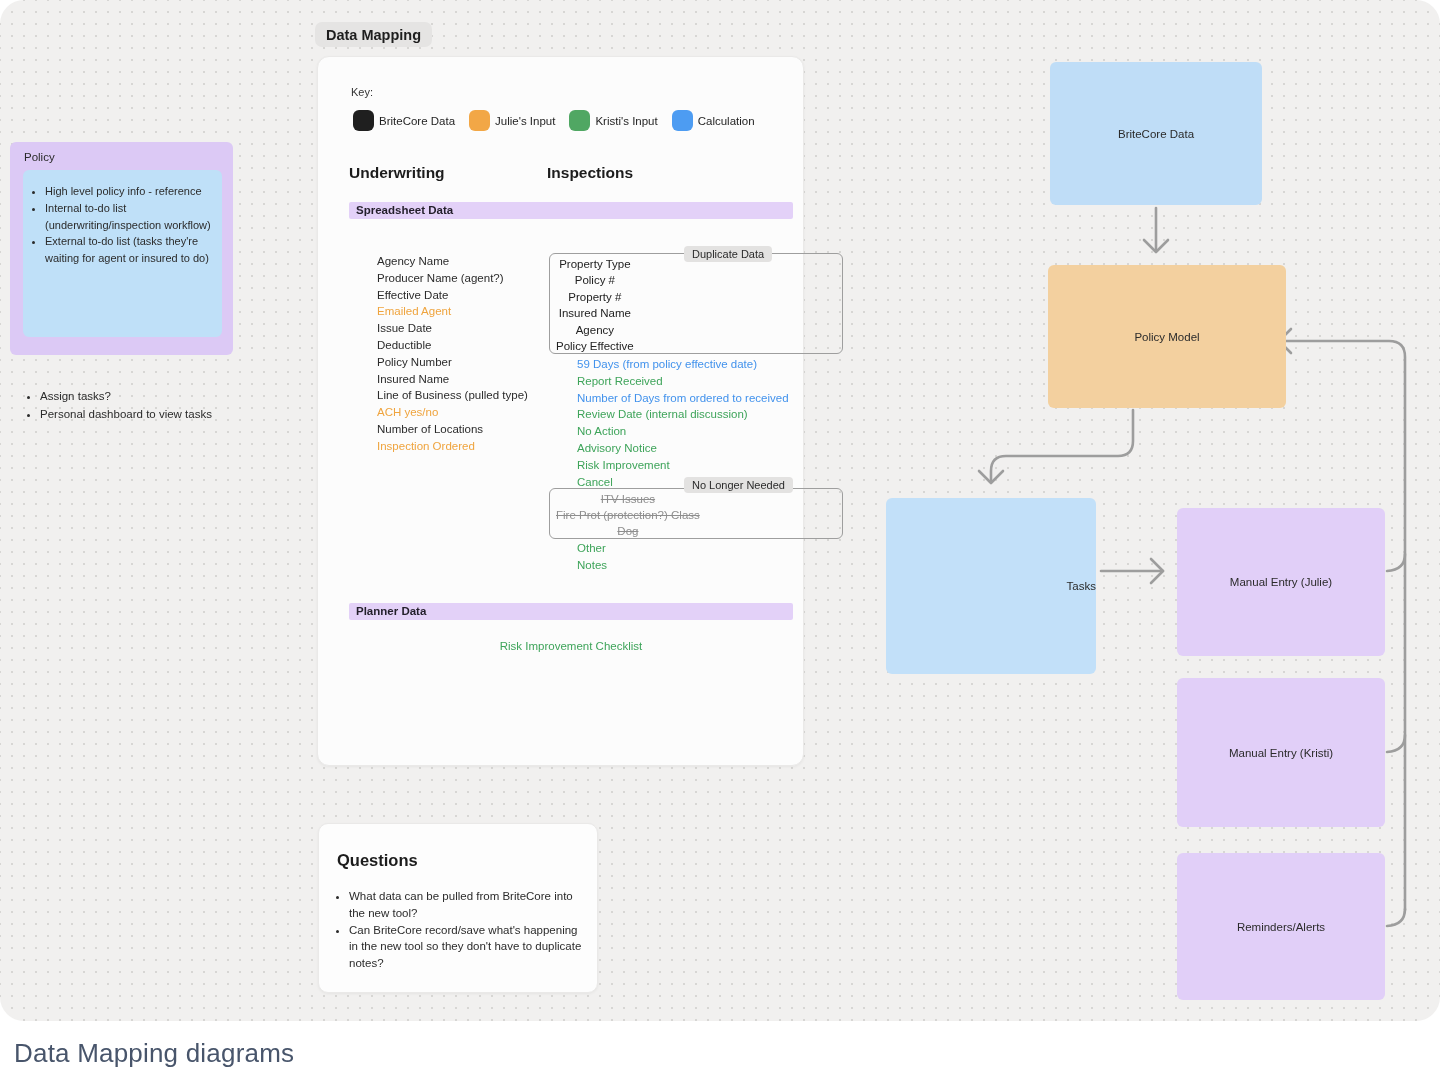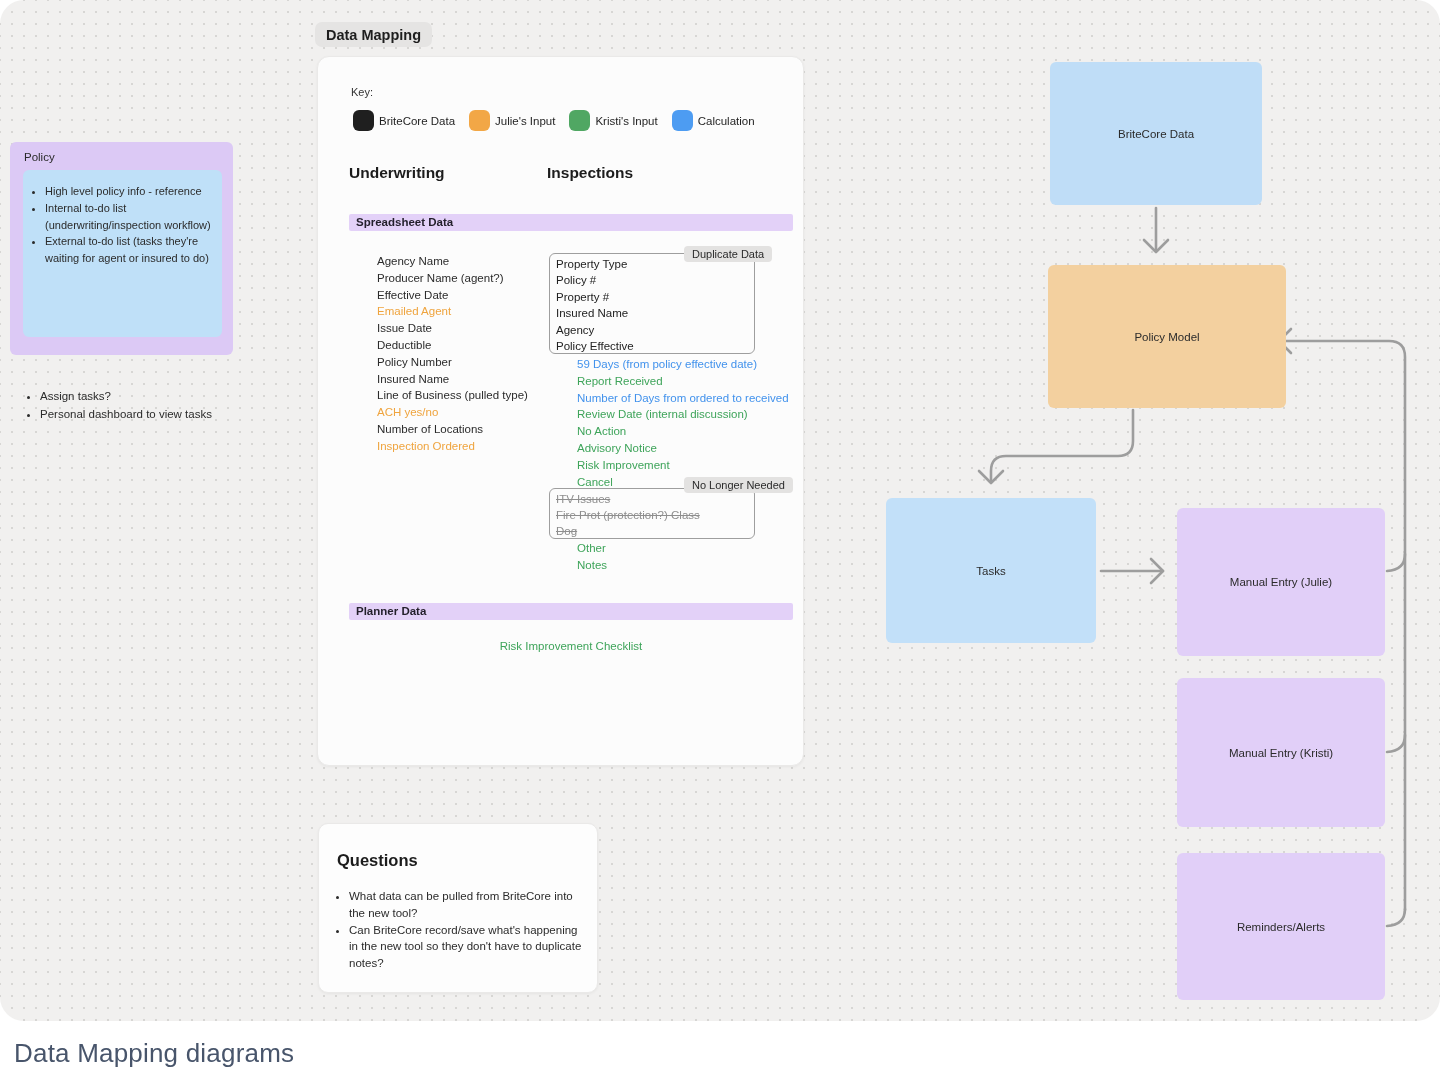--- a/index.html
+++ b/index.html
@@ -44,29 +44,29 @@
   .legend-text { font-size:11.5px; color:#1F1F1F; }
 
   .col-heading { position:absolute; top:107px; font-size:15.5px; font-weight:700; color:#1C1C1C;text-align:right; }
   .heading-left { left:31px; } .heading-right { left:229px; }
 
   .section-bar {
     position:absolute; left:31px; width:444px; height:17px;
     background:#E3D1F8; border-radius:2px;
     font-size:11.5px; font-weight:700; color:#231F2B; line-height:17px; padding-left:7px;
   }
-  .bar-spreadsheet { top:157px; } .bar-planner { top:546px; }
+  .bar-spreadsheet { top:145px; } .bar-planner { top:546px; }
 
   .field-list { list-style:none; }
   .field-list li { font-size:11.5px; line-height:16.8px; white-space:nowrap;margin-left:25px; }
   .uw-list { position:absolute; left:34px; top:196px; width:210px; }
   .insp-list { position:absolute; left:234px; top:299px; width:250px; }
   .tail-list { position:absolute; left:234px; top:483px; width:250px; }
 
-  .group-box { position:absolute; left:231px; width:206px; border:1.5px solid #9E9E9E; border-radius:6px; background:transparent; }
+  .group-box { position:absolute; left:231px; width:294px; border:1.5px solid #9E9E9E; border-radius:6px; background:transparent;text-align:center; }
   .box-duplicate { top:196px; height:101px; }
   .box-nln { top:431px; height:51px; }
   .group-box ul { position:absolute; left:6px; top:2px; list-style:none; }
   .box-duplicate li { font-size:11.5px; line-height:16.4px; color:#222; white-space:nowrap; }
   .box-nln li { font-size:11.5px; line-height:16.2px; color:#8E8E8E; text-decoration:line-through; white-space:nowrap; }
 
   .group-tag {
     position:absolute; height:16px; background:#E3E2E1; border-radius:4px;
     font-size:11px; color:#2B2B2B; line-height:16px; padding:0 8px; white-space:nowrap; z-index:3;
   }
@@ -91,21 +91,21 @@
   .questions-card ul { position:absolute; left:30px; top:64px; width:240px; list-style:disc outside; }
   .questions-card li { font-size:11.5px; line-height:16.8px; color:#2B2B2B; }
 
   
   .flow-node {
     position:absolute; border-radius:6px; display:flex; align-items:center; justify-content:center;
     font-size:11.5px; color:#2B2B2B; text-align:center;
   }
   .node-britecore { left:1050px; top:62px; width:212px; height:143px; }
   .node-policy { left:1048px; top:265px; width:238px; height:143px; }
-  .node-tasks { left:886px; top:498px; width:210px; height:145px; }
+  .node-tasks { left:886px; top:498px; width:210px; height:176px;justify-content:flex-end; }
   .node-julie { left:1177px; top:508px; width:208px; height:148px; }
   .node-kristi { left:1177px; top:678px; width:208px; height:149px; }
   .node-reminders { left:1177px; top:853px; width:208px; height:147px; }
 
   .edges { position:absolute; left:0; top:0; pointer-events:none; }
 
   .caption { position:absolute; left:14px; top:1038px; font-size:26px; font-weight:500; color:#48556B; letter-spacing:0.2px; }
 </style>
 </head>
 <body>

